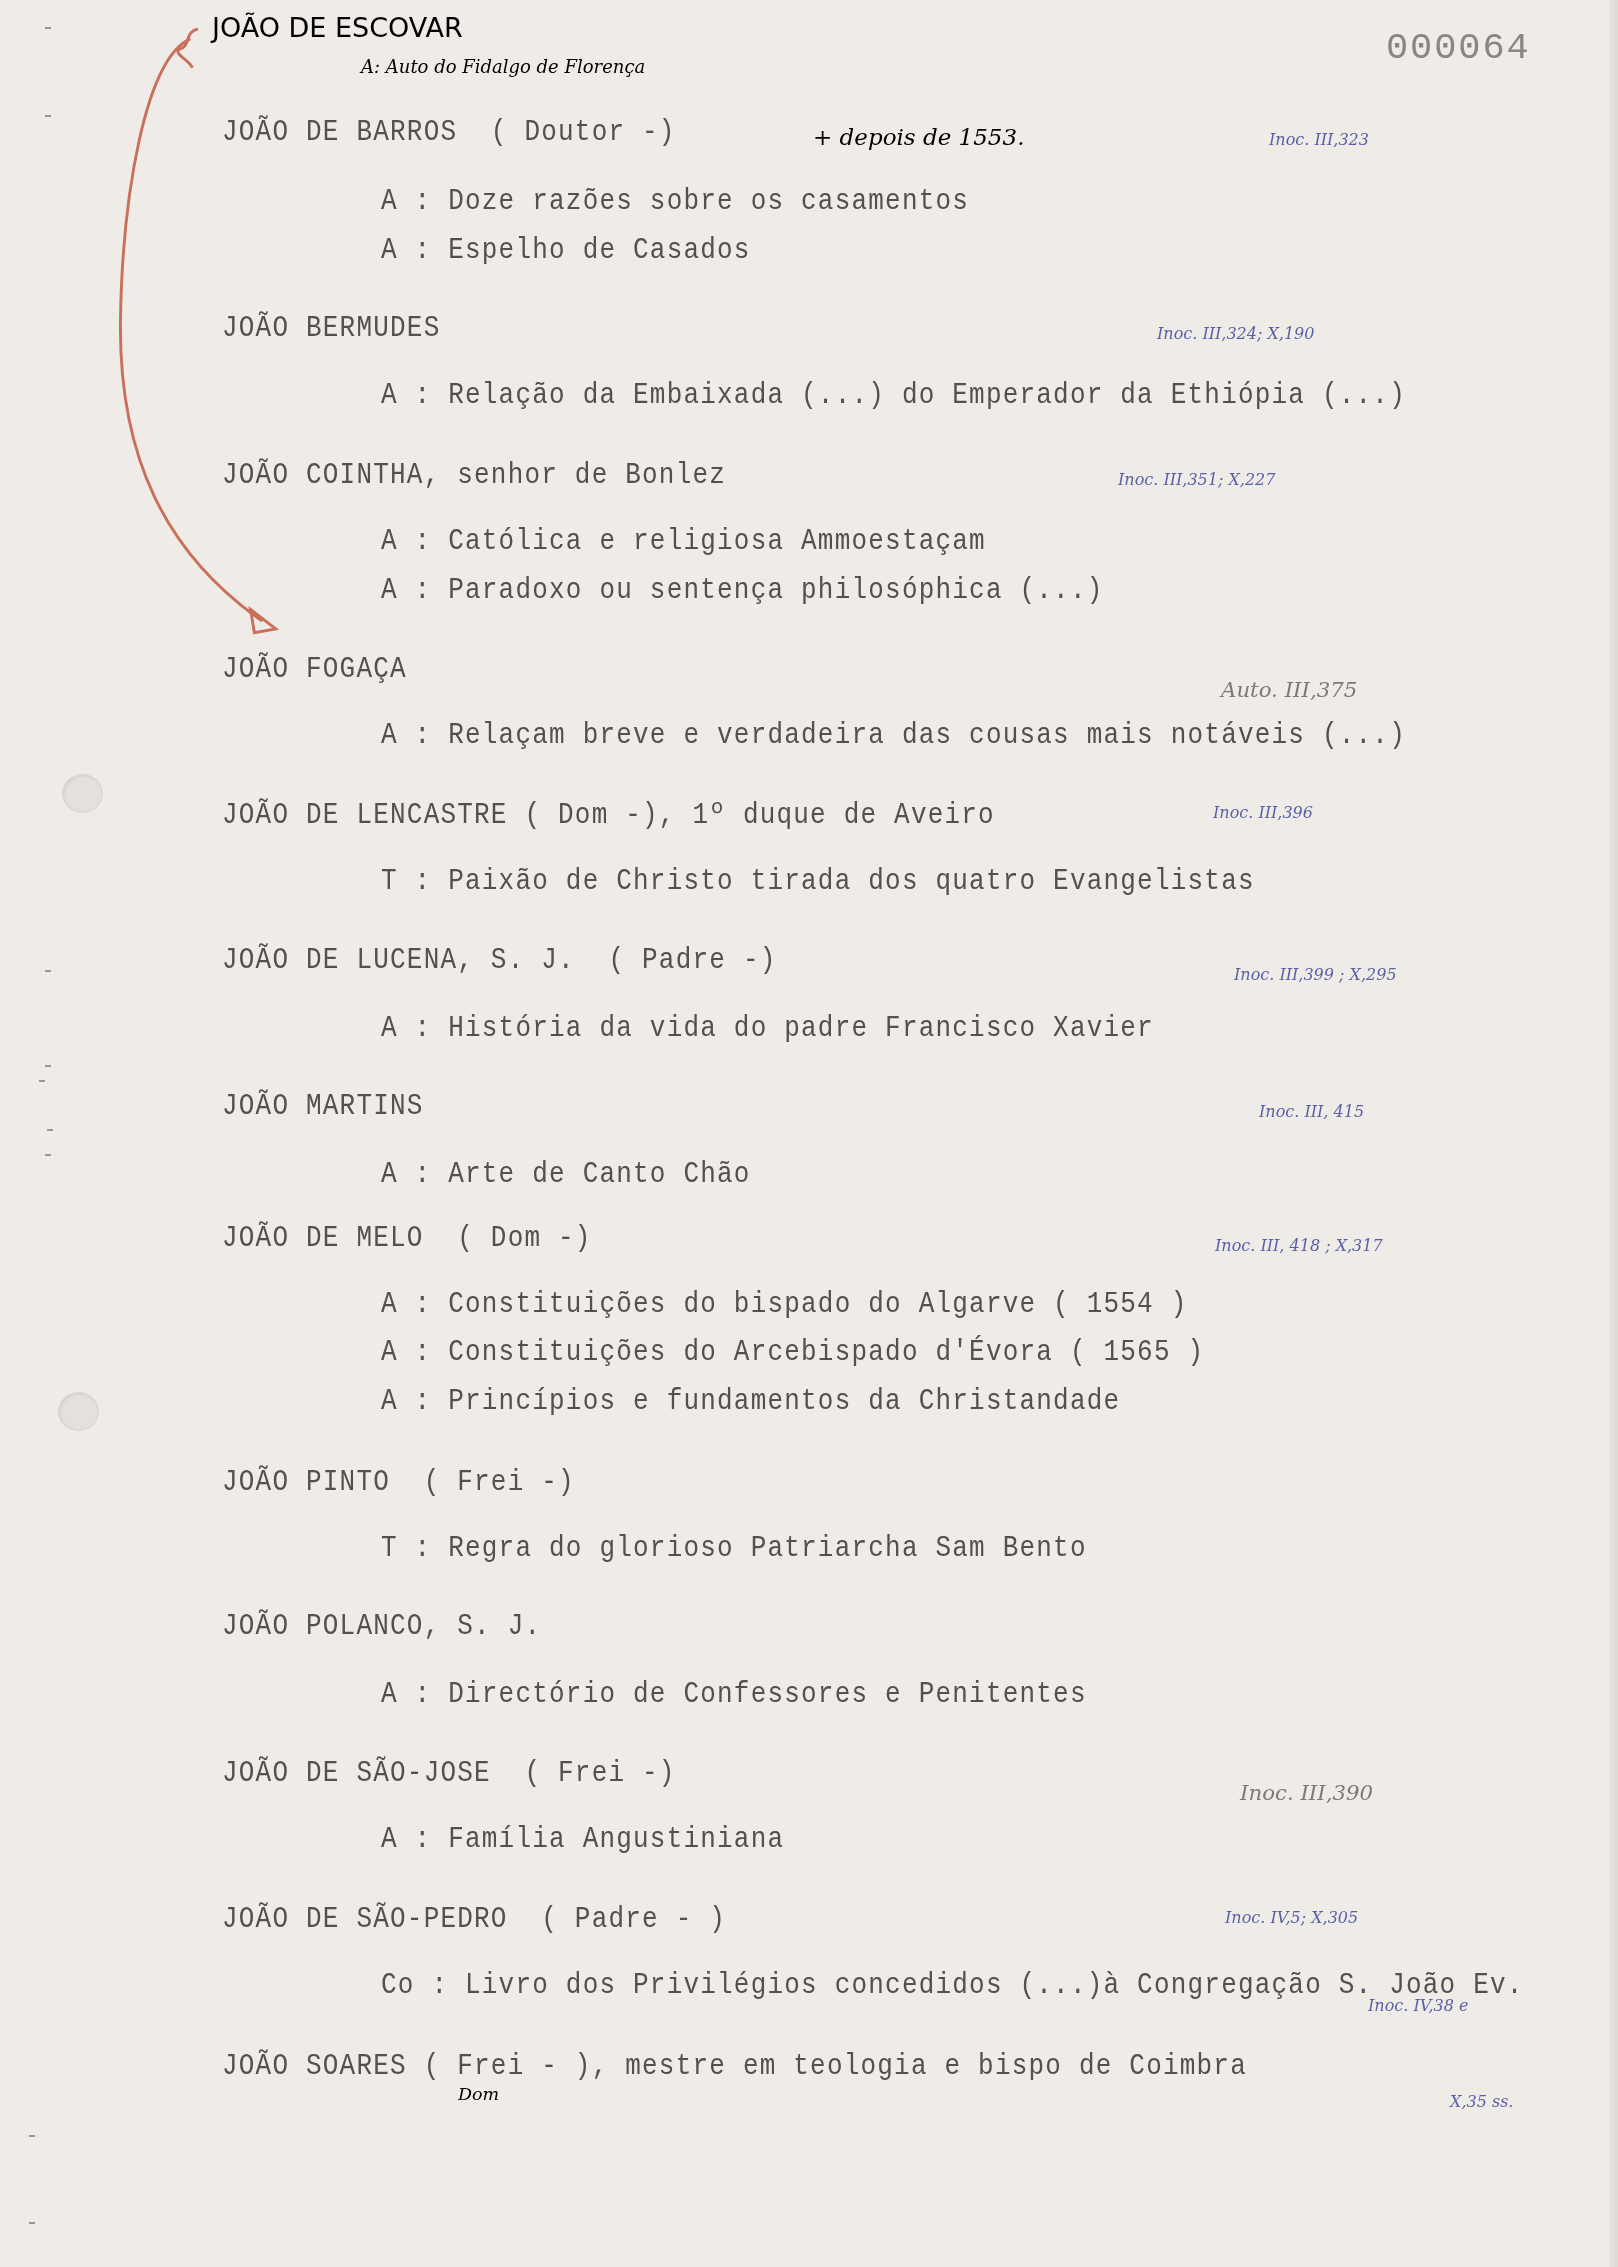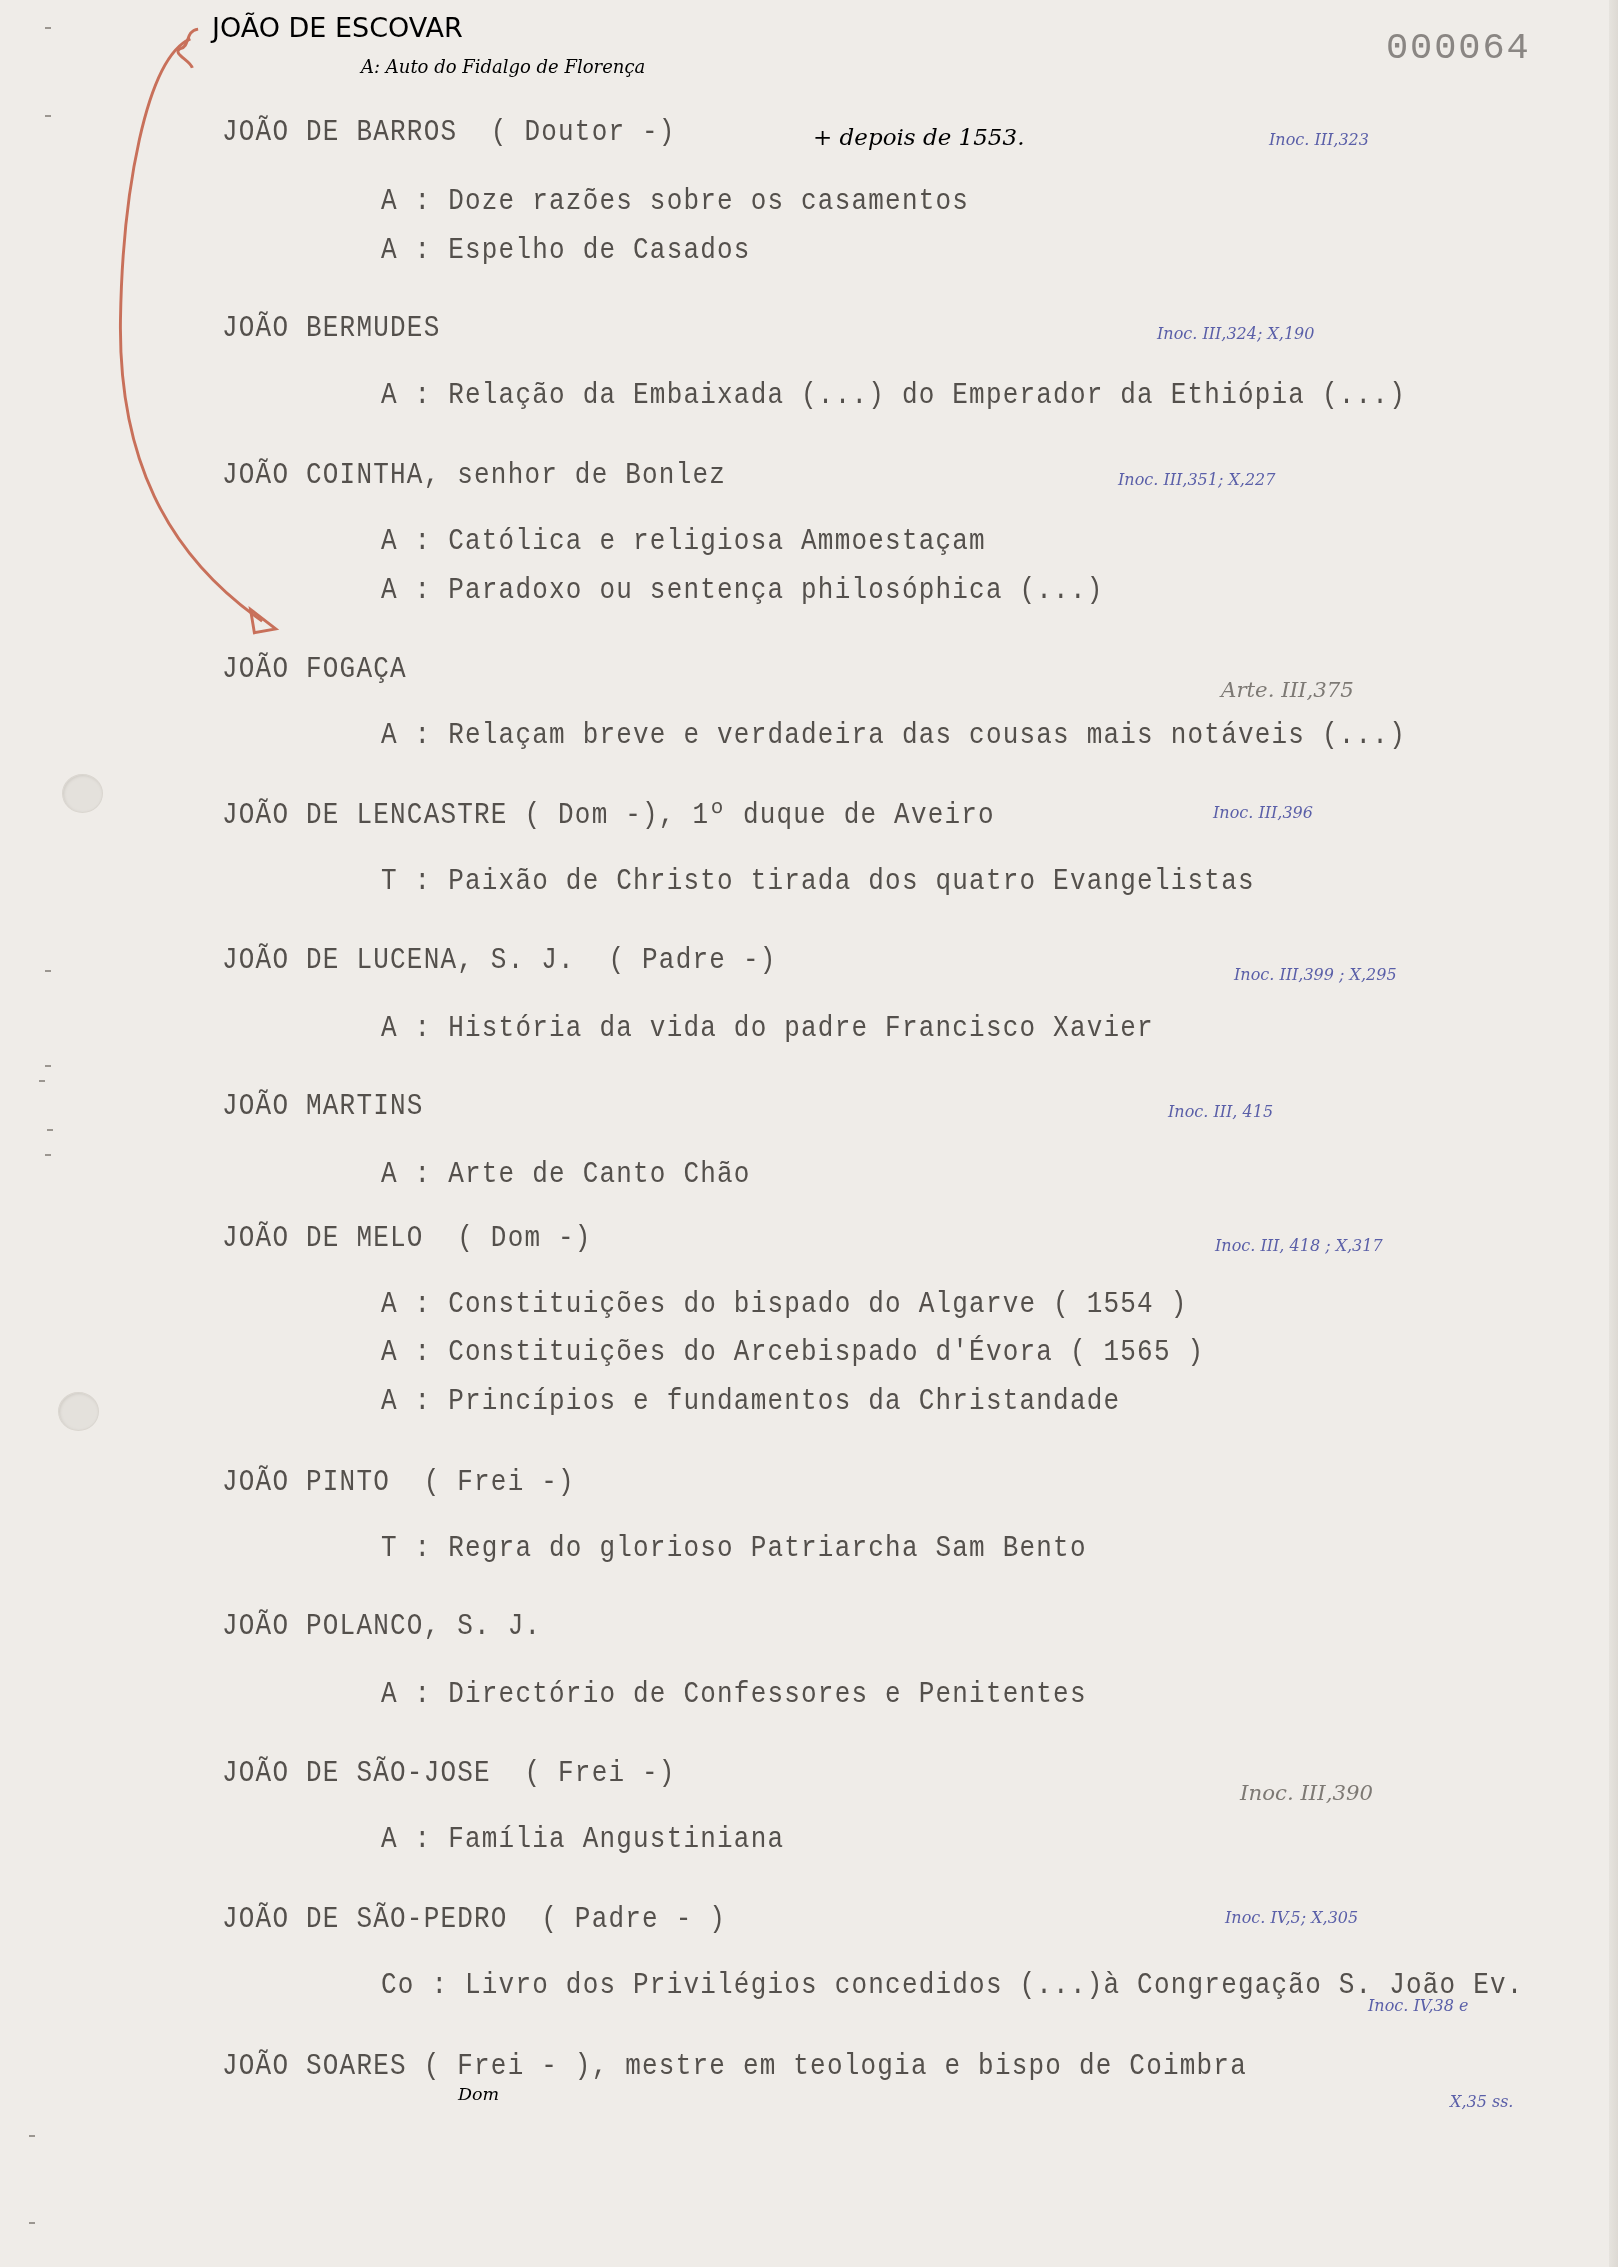--- a/index.html
+++ b/index.html
@@ -79,33 +79,33 @@
   <div class="typed" style="left:222px; top:311px;">JOÃO BERMUDES</div>
   <div class="hand hand-blue" style="left:1157px; top:324px;font-style:italic;">Inoc. III,324; X,190</div>
   <div class="typed" style="left:381px; top:378px;">A : Relação da Embaixada (...) do Emperador da Ethiópia (...)</div>
 
   <div class="typed" style="left:222px; top:458px;">JOÃO COINTHA, senhor de Bonlez</div>
   <div class="hand hand-blue" style="left:1118px; top:470px;">Inoc. III,351; X,227</div>
   <div class="typed" style="left:381px; top:524px;">A : Católica e religiosa Ammoestaçam</div>
   <div class="typed" style="left:381px; top:573px;">A : Paradoxo ou sentença philosóphica (...)</div>
 
   <div class="typed" style="left:222px; top:652px;">JOÃO FOGAÇA</div>
-  <div class="hand hand-grey" style="left:1221px; top:677px;">Arte. III,375</div>
+  <div class="hand hand-grey" style="left:1221px; top:677px;">Auto. III,375</div>
   <div class="typed" style="left:381px; top:718px;">A : Relaçam breve e verdadeira das cousas mais notáveis (...)</div>
 
   <div class="typed" style="left:222px; top:798px;">JOÃO DE LENCASTRE ( Dom -), 1º duque de Aveiro</div>
   <div class="hand hand-blue" style="left:1213px; top:803px;">Inoc. III,396</div>
   <div class="typed" style="left:381px; top:864px;">T : Paixão de Christo tirada dos quatro Evangelistas</div>
 
   <div class="typed" style="left:222px; top:943px;">JOÃO DE LUCENA, S. J.  ( Padre -)</div>
   <div class="hand hand-blue" style="left:1234px; top:965px;">Inoc. III,399 ; X,295</div>
   <div class="typed" style="left:381px; top:1011px;">A : História da vida do padre Francisco Xavier</div>
 
   <div class="typed" style="left:222px; top:1089px;">JOÃO MARTINS</div>
-  <div class="hand hand-blue" style="left:1168px; top:1102px;">Inoc. III, 415</div>
+  <div class="hand hand-blue" style="left:1259px; top:1102px;">Inoc. III, 415</div>
   <div class="typed" style="left:381px; top:1157px;">A : Arte de Canto Chão</div>
 
   <div class="typed" style="left:222px; top:1221px;">JOÃO DE MELO  ( Dom -)</div>
   <div class="hand hand-blue" style="left:1215px; top:1236px;">Inoc. III, 418 ; X,317</div>
   <div class="typed" style="left:381px; top:1287px;">A : Constituições do bispado do Algarve ( 1554 )</div>
   <div class="typed" style="left:381px; top:1335px;">A : Constituições do Arcebispado d'Évora ( 1565 )</div>
   <div class="typed" style="left:381px; top:1384px;">A : Princípios e fundamentos da Christandade</div>
 
   <div class="typed" style="left:222px; top:1465px;">JOÃO PINTO  ( Frei -)</div>
   <div class="typed" style="left:381px; top:1531px;">T : Regra do glorioso Patriarcha Sam Bento</div>

